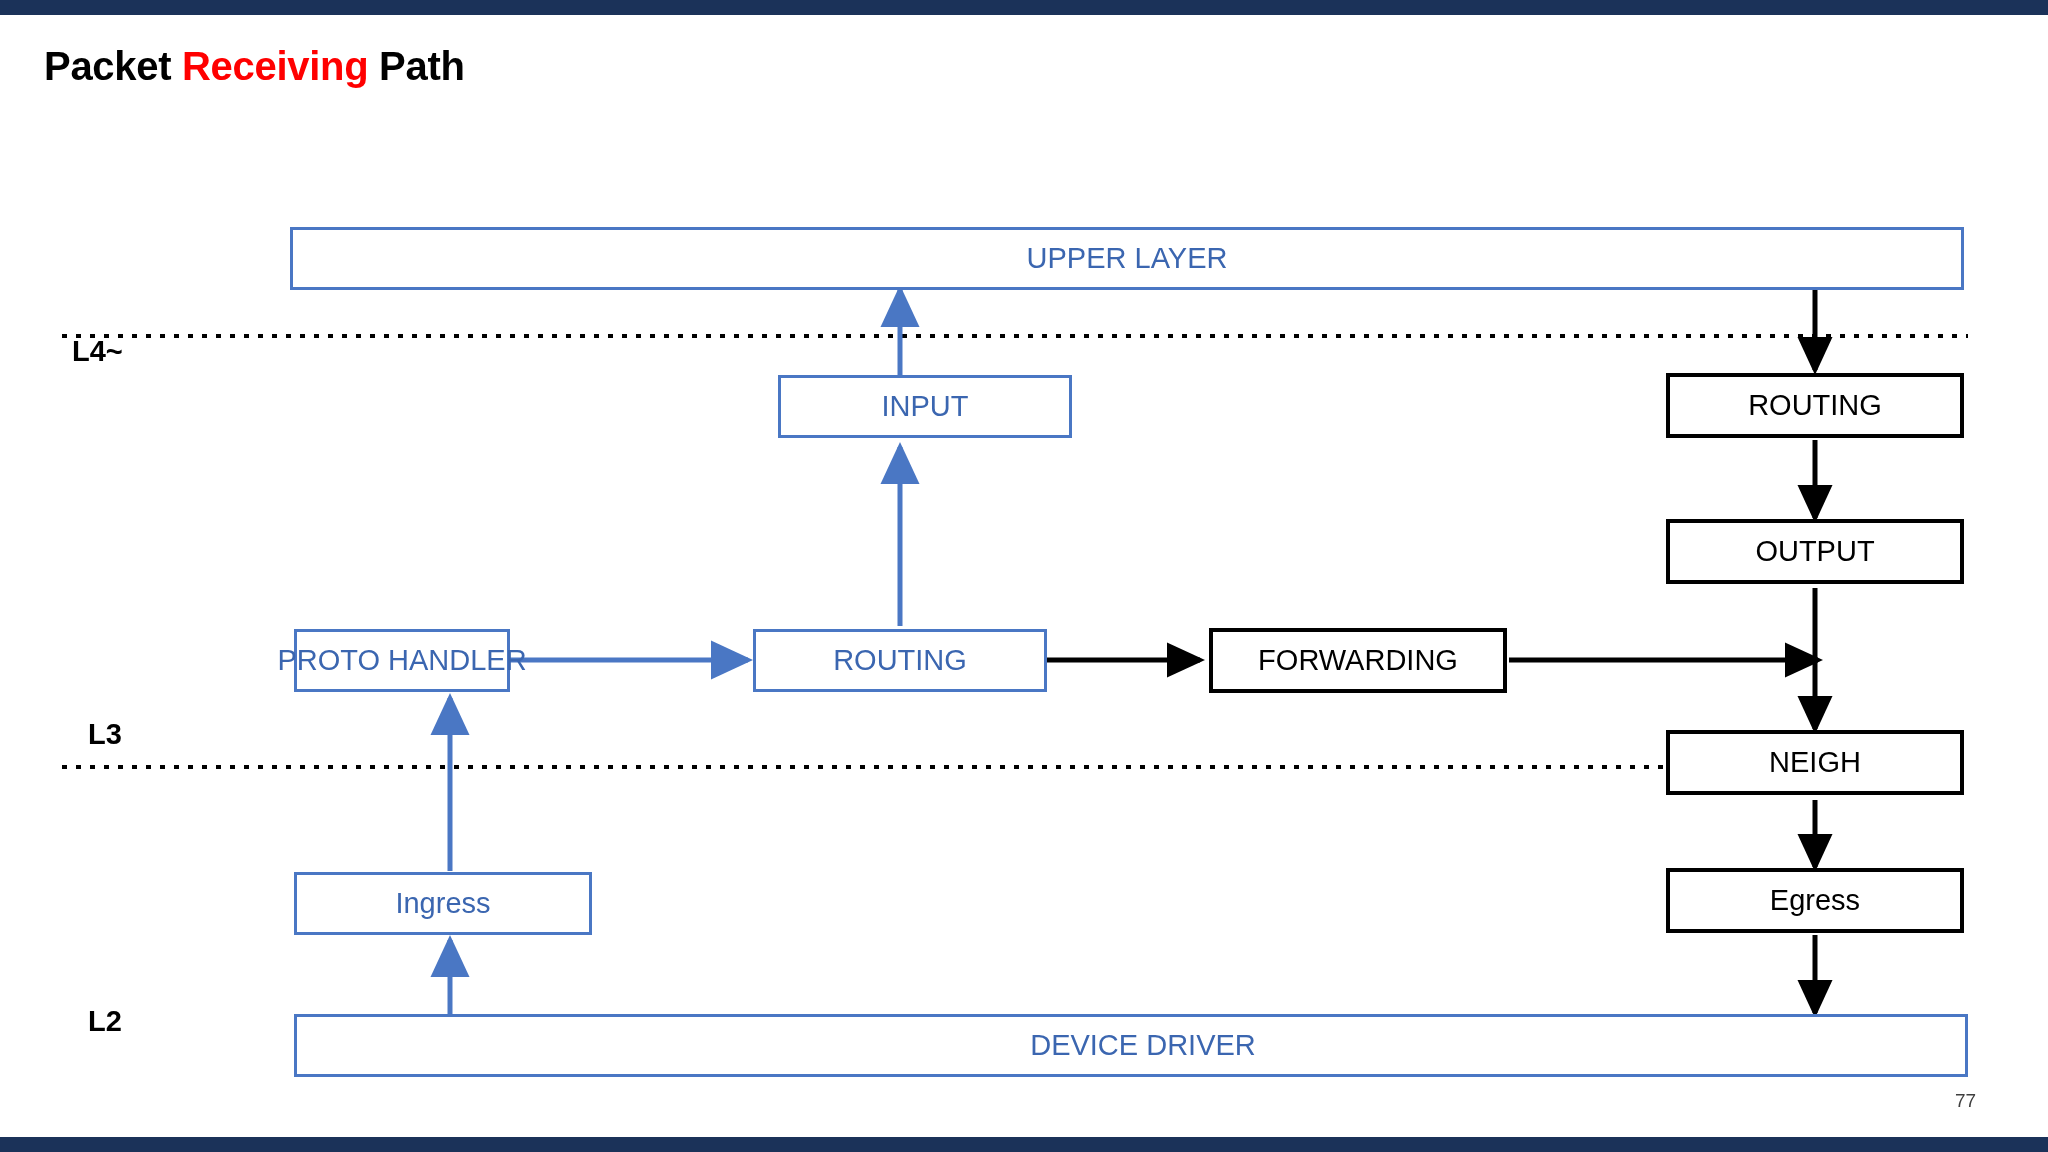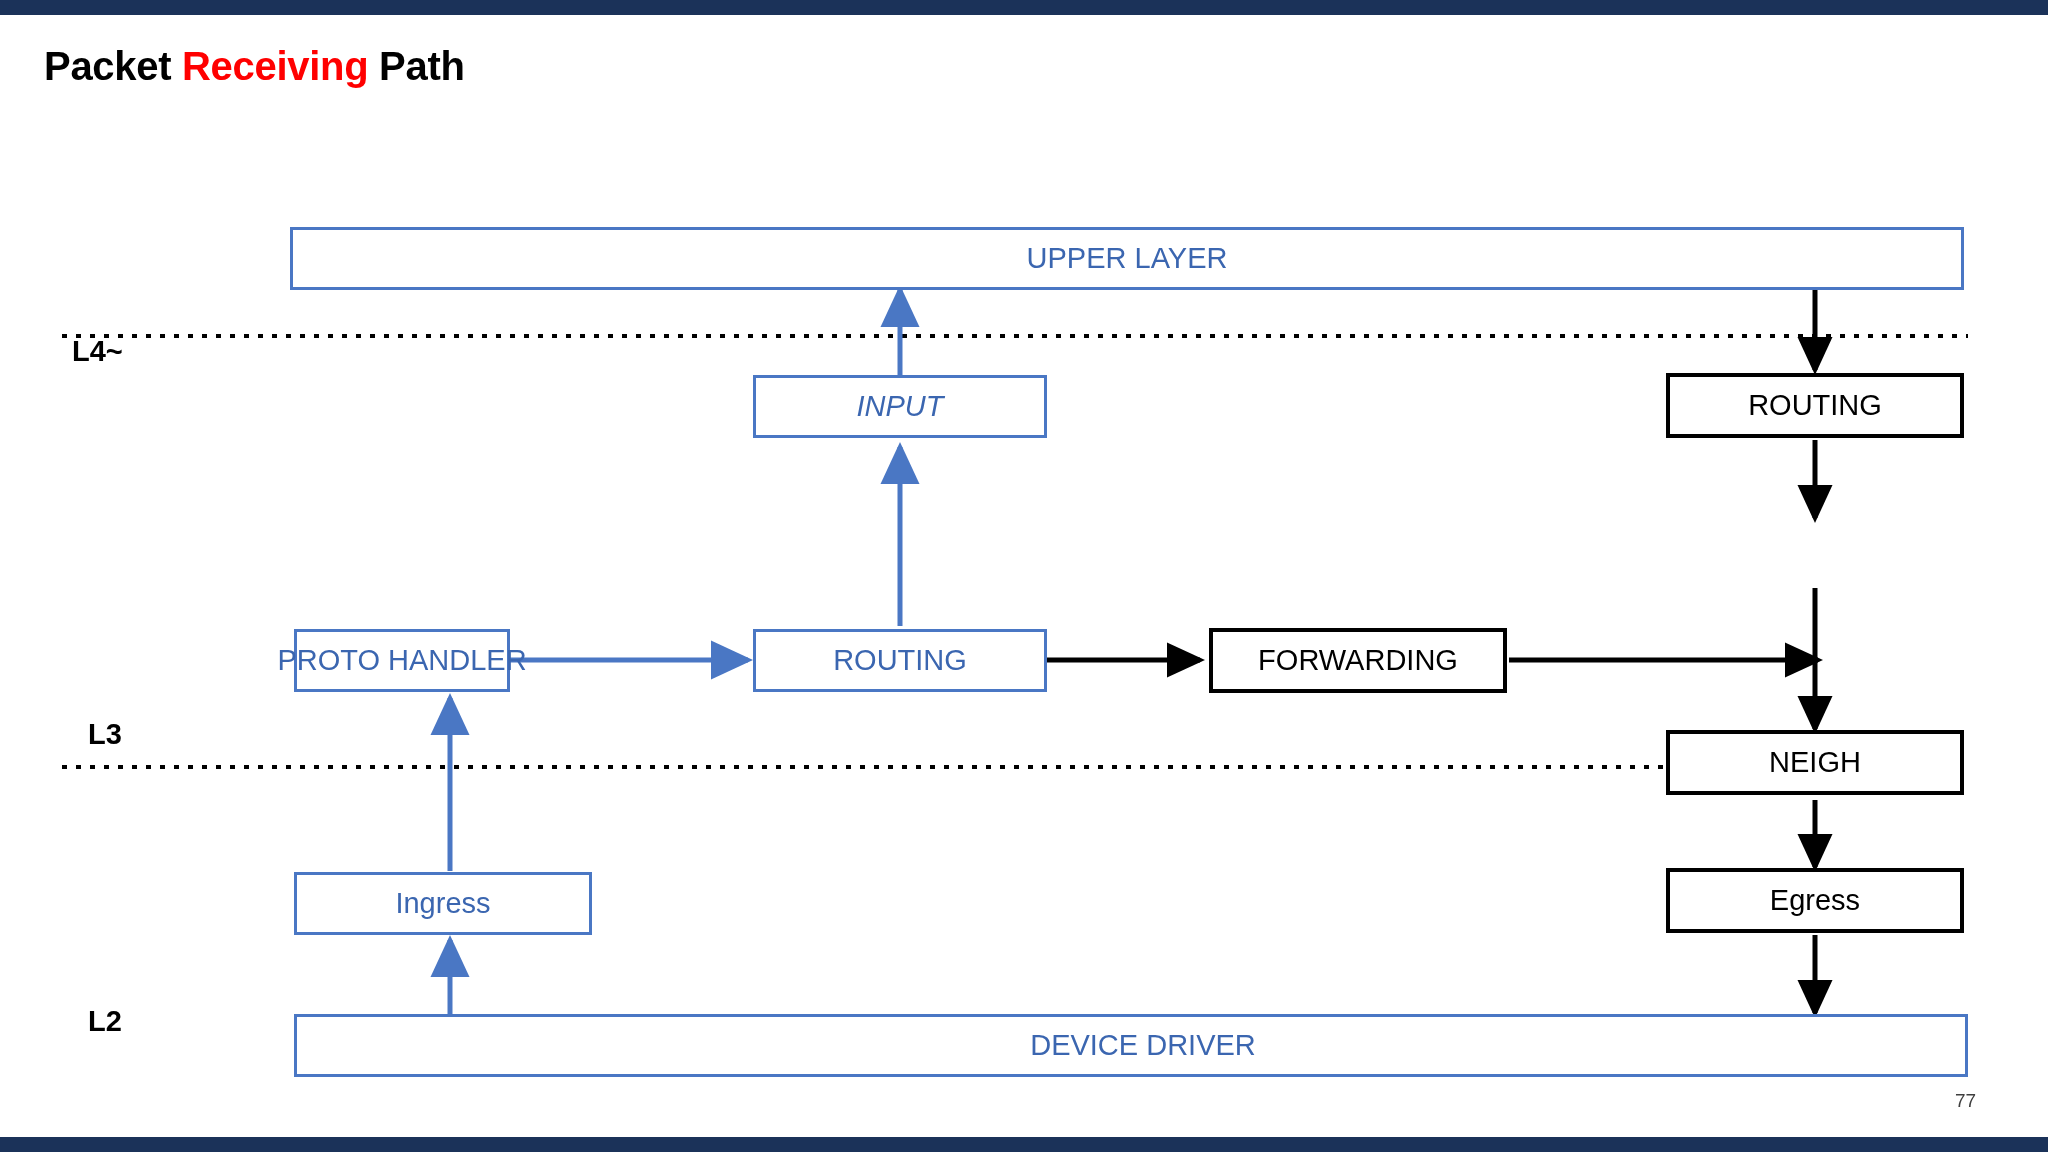--- a/index.html
+++ b/index.html
@@ -151,28 +151,31 @@
     </svg>
 
     <div class="layer-label" style="left:72px; top:287px;margin-top:48px;">L4~</div>
     <div class="layer-label" style="left:88px; top:718px;">L3</div>
     <div class="layer-label" style="left:88px; top:1005px;">L2</div>
 
     <div class="node blue" style="left:290px; top:227px; width:1674px; height:63px;">
       <span>UPPER LAYER</span>
     </div>
 
-    <div class="node blue" style="left:753px; top:375px; width:294px; height:63px;font-style:italic;">
+    <div class="node blue" style="left:778px; top:375px; width:294px; height:63px;">
       <span>INPUT</span>
     </div>
 
     <div class="node black" style="left:1666px; top:373px; width:298px; height:65px;">
       <span>ROUTING</span>
     </div>
 
+    <div class="node black" style="left:1666px; top:519px; width:298px; height:65px;">
+      <span>OUTPUT</span>
+    </div>
 
     <div class="node blue" style="left:294px; top:629px; width:216px; height:63px;">
       <span>PROTO HANDLER</span>
     </div>
 
     <div class="node blue" style="left:753px; top:629px; width:294px; height:63px;">
       <span>ROUTING</span>
     </div>
 
     <div class="node black" style="left:1209px; top:628px; width:298px; height:65px;">

